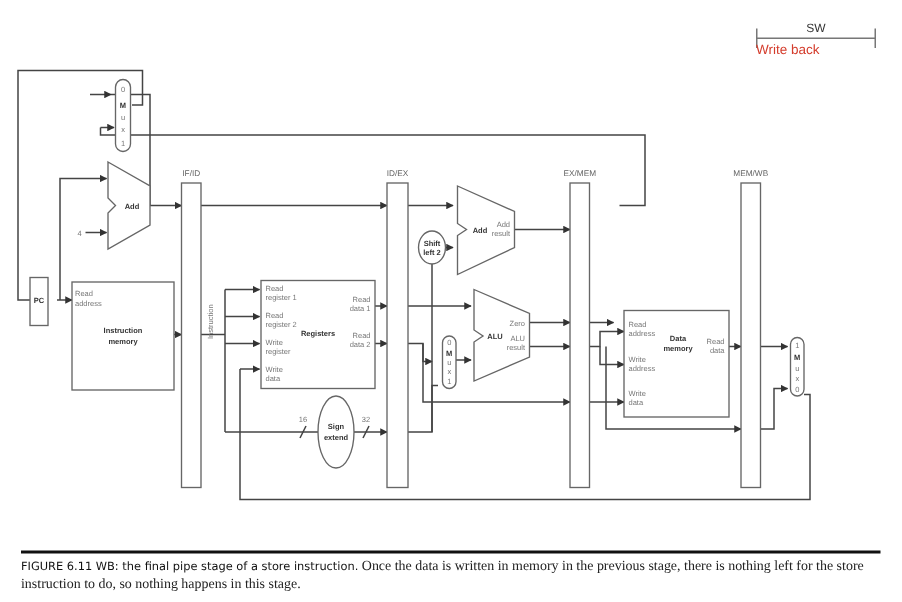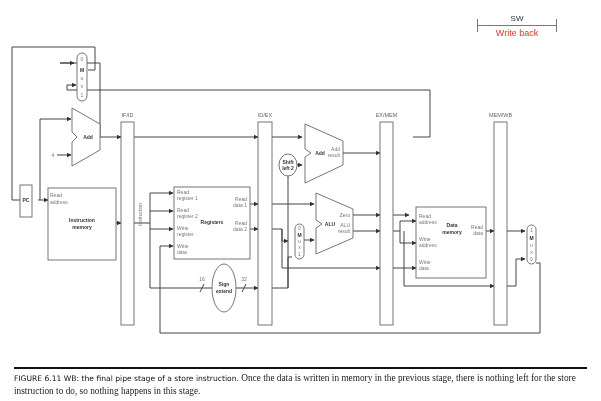--- a/index.html
+++ b/index.html
@@ -5,27 +5,27 @@
   html, body { margin:0; padding:0; background:#ffffff; }
   body { width:601px; height:401px; position:relative; overflow:hidden;
          font-family: "Liberation Sans", sans-serif; }
   #diagram { position:absolute; left:0; top:0; }
   #diagram text { font-family: "Liberation Sans", sans-serif; fill:#555; }
   #diagram .lbl { font-size:5px; fill:#777; }
   #diagram .blbl { font-size:5px; font-weight:bold; fill:#333; }
   #diagram .plbl { font-size:5.5px; fill:#666; }
   #diagram .w { stroke:#444; stroke-width:1; fill:none; }
   #diagram .box { stroke:#666; stroke-width:0.9; fill:#fff; }
-  .stage-hdr { position:absolute; left:477px; top:14px; width:80px; height:26px; }
+  .stage-hdr { position:absolute; left:504px; top:14px; width:80px; height:26px; }
   .stage-hdr .bar { position:absolute; left:0; top:11px; width:80px; height:1px; background:#777; }
   .stage-hdr .tl { position:absolute; left:0; top:5px; width:1px; height:13px; background:#777; }
   .stage-hdr .tr { position:absolute; right:0; top:5px; width:1px; height:13px; background:#777; }
   .stage-hdr .instr { position:absolute; left:0; width:80px; top:0; text-align:center;
                       font-size:8px; color:#333; }
-  .stage-hdr .stage { position:absolute; left:0; width:80px; top:14px; text-align:center;
+  .stage-hdr .stage { position:absolute; left:0; width:80px; top:14px; 
                       font-size:9px; color:#d43c2c; }
   .rule { position:absolute; left:14px; width:573px; top:367px; height:1.5px; background:#111; }
   .caption { position:absolute; left:14px; top:372px; width:578px; font-size:9.3px; line-height:12px;
              color:#222; font-family:"Liberation Serif", serif; }
   .caption .bold { font-family:"DejaVu Sans", sans-serif; font-weight:normal; font-size:7.6px; color:#111; }
 </style>
 </head>
 <body>
 
 <div class="stage-hdr">

